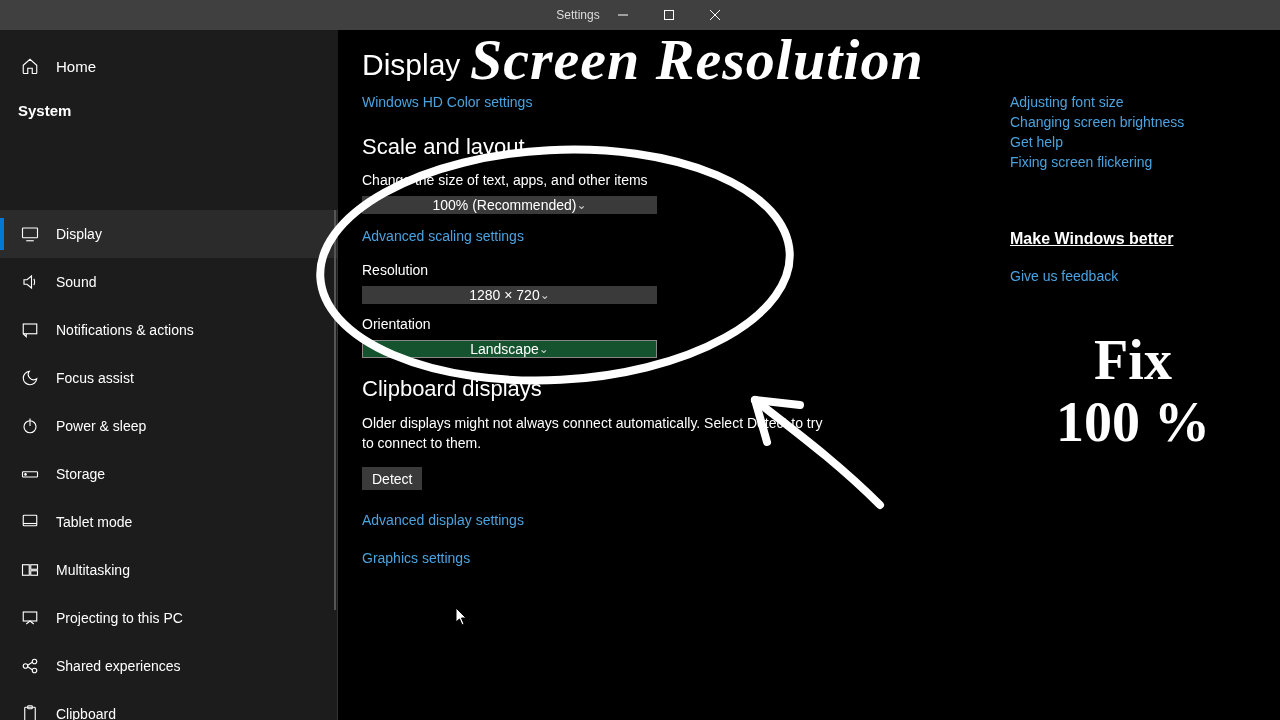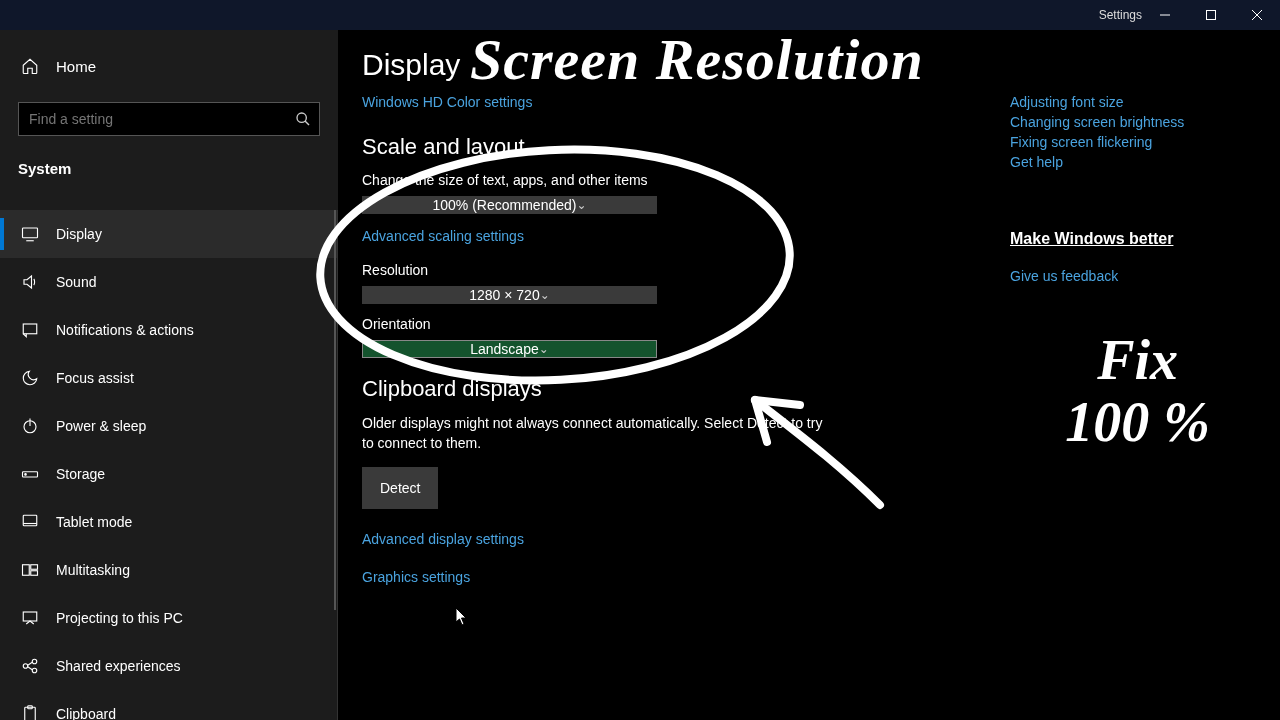--- a/index.html
+++ b/index.html
@@ -7,22 +7,22 @@
   body {
     font-family: "Segoe UI", Arial, sans-serif;
     background: #000;
     color: #fff;
     position: relative;
   }
 
   
   .titlebar {
     position: absolute; top: 0; left: 0; right: 0; height: 30px;
-    display: flex; align-items: center; justify-content: flex-end;
-    background: #0f172a;
+    display: flex; align-items: center; justify-content: center;
+    background: #404040;
   }
   .titlebar-left { display:flex; align-items:center; }
   .app-title { font-size: 12px; color: #ddd; padding-left: 14px; }
   .winbtns { display: flex; }
   .winbtn { width: 46px; height: 30px; display:flex; align-items:center; justify-content:center; color:#fff; font-size:12px; }
 
   
   .sidebar {
     position: absolute; top: 30px; left: 0; bottom: 0; width: 338px;
     background: #1c1c1c;
@@ -88,21 +88,21 @@
   .dropdown {
     width: 295px; height: 18px; background:#3a3a3a; border:1px solid #3a3a3a;
     display:flex; align-items:center; justify-content:center;
     padding: 0 10px; font-size:14px; color:#fff;
   }
   .dropdown.outlined { background:#14532d; border:1px solid #888; }
   .chev { font-size:12px; color:#ccc; }
 
   .btn {
     display:inline-flex; align-items:center; justify-content:center;
-    height: 42px; padding: 0 18px; background:#3a3a3a; color:#fff;
+    height: 23px; padding: 0 10px; background:#3a3a3a; color:#fff;
     font-size:14px; margin-top: 14px;
   }
 
   
   .right-col {
     position:absolute; top: 60px; right: 30px; width: 240px;
   }
   .right-col .link { display:block; margin: 4px 0; font-size:14px; }
   .right-h { font-size: 16px; font-weight: 600; margin: 60px 0 20px 0; text-decoration: underline; }
 
@@ -113,21 +113,20 @@
     font-size: 58px; font-weight: 700; color:#fff; letter-spacing: 1px;
     text-shadow: 1px 1px 2px #000;
     font-style: italic;
   }
   .overlay-fix {
     position:absolute; top: 330px; right: 70px;
     font-family: "Comic Sans MS", cursive;
     font-size: 56px; font-weight: 700; color:#fff; text-align:center;
     line-height: 1.1;
     white-space: pre;
-    font-style: italic;
   }
 
   
   .anno-svg {
     position:absolute; top: 0; left:0; width:1280px; height:720px;
     pointer-events:none;
   }
   .anno-svg path, .anno-svg ellipse { stroke:#fff; stroke-width:8; fill:none; stroke-linecap:round; }
 
   .cursor {
@@ -167,29 +166,20 @@
 <div class="sidebar">
   <div class="home-row">
     <span class="icon">
       <svg width="18" height="18" viewBox="0 0 24 24" fill="none" stroke="#fff" stroke-width="1.5">
           <path d="M3 11l9-8 9 8v10a1 1 0 0 1-1 1h-5v-7h-6v7H4a1 1 0 0 1-1-1z"></path>
         </svg>
     </span>
     <span>Home</span>
   </div>
 
-  <div class="searchbox">
-    <input placeholder="Find a setting" style="">
-    <span>
-      <svg width="16" height="16" viewBox="0 0 24 24" fill="none" stroke="#ccc" stroke-width="2">
-          <circle cx="10" cy="10" r="7"></circle>
-          <line x1="15" y1="15" x2="21" y2="21"></line>
-        </svg>
-    </span>
-  </div>
 
   <div class="category-label">System</div>
 
   <div class="sb-scroll">
 
     <div class="sb-item selected">
       <span class="icon">
         <svg width="18" height="18" viewBox="0 0 24 24" fill="none" stroke="#fff" stroke-width="1.5">
             <rect x="2" y="4" width="20" height="13" rx="1"></rect>
             <line x1="7" y1="21" x2="17" y2="21"></line>
@@ -338,22 +328,22 @@
 
   <div style="height:16px"></div>
   <a class="link" style="display:block">Advanced display settings</a>
   <div style="height:10px"></div>
   <a class="link" style="display:block">Graphics settings</a>
 
   
   <div class="right-col">
     <a class="link">Adjusting font size</a>
     <a class="link">Changing screen brightness</a>
+    <a class="link">Get help</a>
     <a class="link">Fixing screen flickering</a>
-    <a class="link">Get help</a>
     <div class="right-h">Make Windows better</div>
     <a class="link">Give us feedback</a>
   </div>
 </div>
 
 <div class="overlay-title">Screen Resolution</div>
 <div class="overlay-fix">Fix
 100 %</div>
 
 <svg class="anno-svg">

